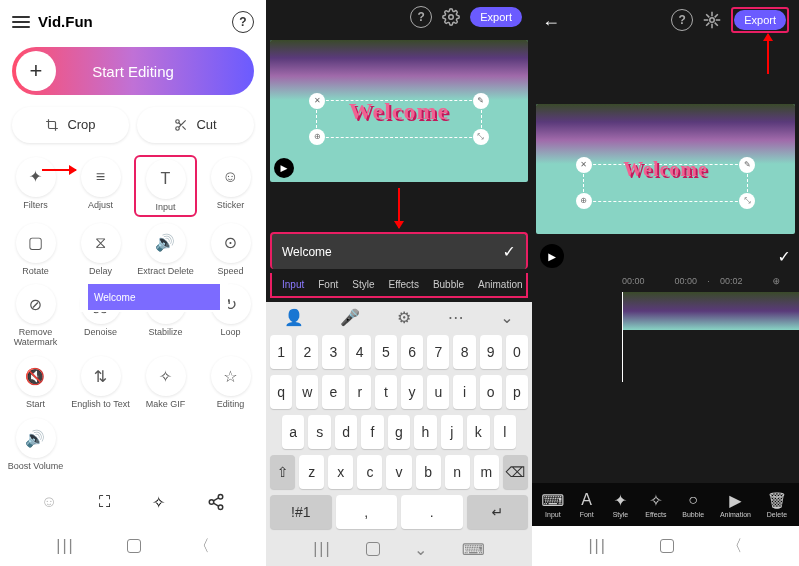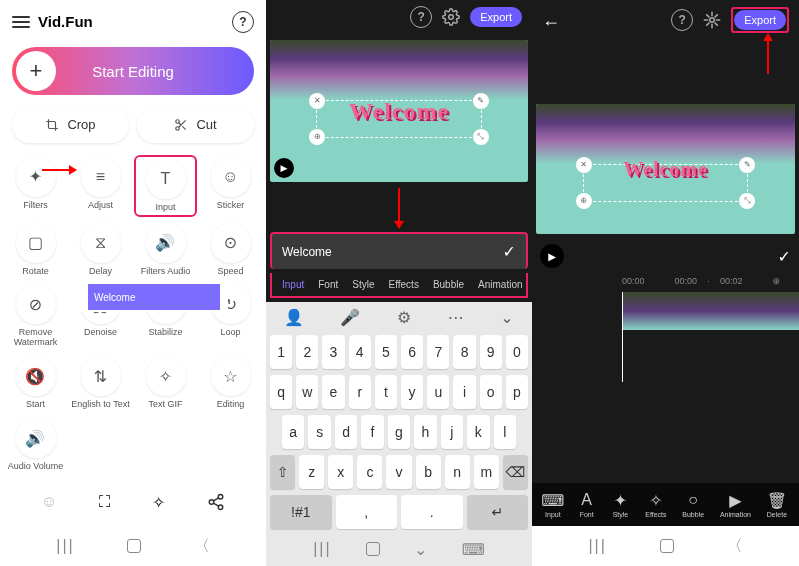--- a/index.html
+++ b/index.html
@@ -139,21 +139,21 @@
         <div class="tool-item">
           <div class="tool-circle">▢</div>
           <div class="tool-label">Rotate</div>
         </div>
         <div class="tool-item">
           <div class="tool-circle">⧖</div>
           <div class="tool-label">Delay</div>
         </div>
         <div class="tool-item">
           <div class="tool-circle">🔊</div>
-          <div class="tool-label">Filters Audio</div>
+          <div class="tool-label">Extract Delete</div>
         </div>
         <div class="tool-item">
           <div class="tool-circle">⊙</div>
           <div class="tool-label">Speed</div>
         </div>
         <div class="tool-item">
           <div class="tool-circle">⊘</div>
           <div class="tool-label">Remove Watermark</div>
         </div>
         <div class="tool-item">
@@ -171,29 +171,29 @@
         <div class="tool-item">
           <div class="tool-circle">🔇</div>
           <div class="tool-label">Start</div>
         </div>
         <div class="tool-item">
           <div class="tool-circle">⇅</div>
           <div class="tool-label">English to Text</div>
         </div>
         <div class="tool-item">
           <div class="tool-circle">✧</div>
-          <div class="tool-label">Text GIF</div>
+          <div class="tool-label">Make GIF</div>
         </div>
         <div class="tool-item">
           <div class="tool-circle">☆</div>
           <div class="tool-label">Editing</div>
         </div>
         <div class="tool-item">
           <div class="tool-circle">🔊</div>
-          <div class="tool-label">Audio Volume</div>
+          <div class="tool-label">Boost Volume</div>
         </div>
       </div>
     <div style="position:absolute; top:18px; left:42px">
         <div class="red-arrow-right"></div>
       </div>
   </div>
   <div class="p1-bottom">
     <div class="share-bar">
       <span style="opacity:.3">☺</span>
       <span>⛶</span>

